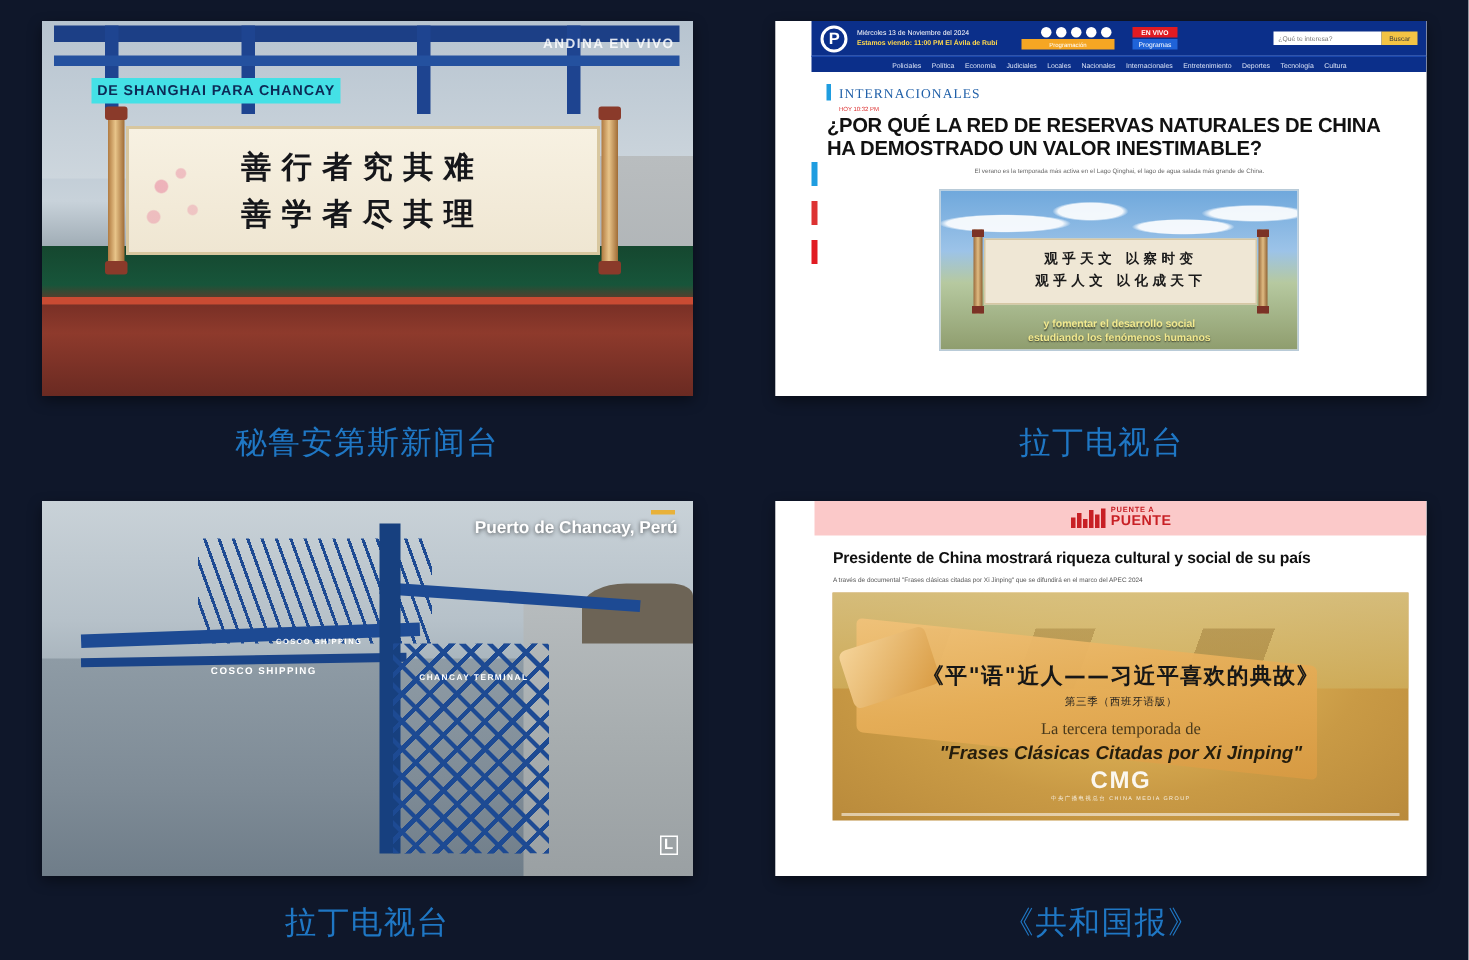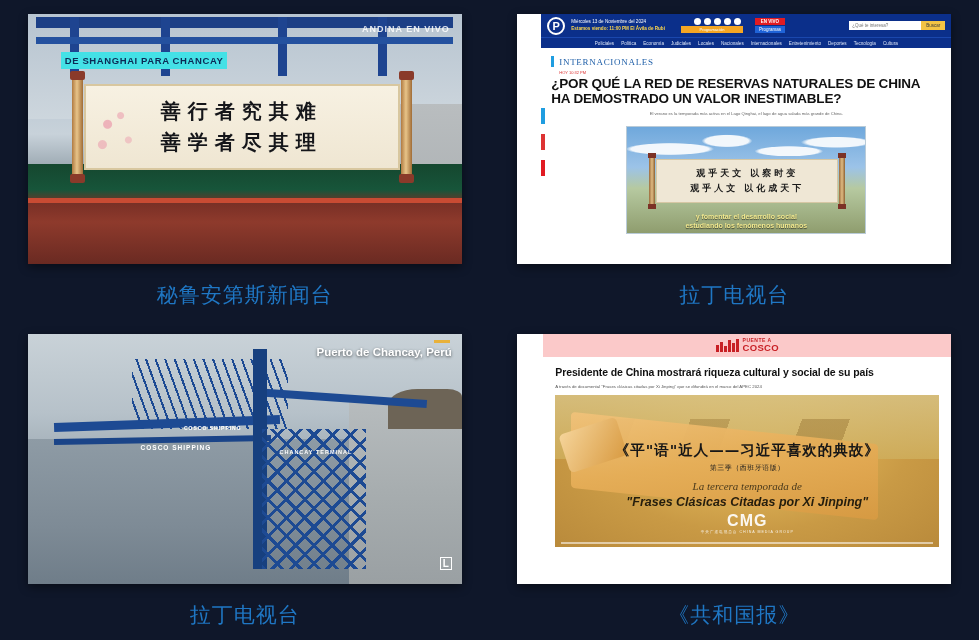--- a/index.html
+++ b/index.html
@@ -190,21 +190,21 @@
   .p4-scrollimg{position:absolute;left:4%;top:22%;width:80%;height:50%;
     background:linear-gradient(165deg,#f0c27a 0%, #e6ae58 45%, #d79a42 100%);
     transform:skewY(6deg); border-radius:4px; opacity:.95;}
   .p4-scrollend{position:absolute;left:2%;top:20%;width:60px;height:40px;
     background:linear-gradient(135deg,#f5d49a,#d99b42); border-radius:5px; transform:rotate(-18deg);}
   .p4-cn1{position:absolute;left:0;right:0;top:30%;text-align:center;font-family:"DejaVu Sans",serif;
     font-size:14.5px;font-weight:bold;color:#171717;letter-spacing:1px;}
   .p4-cn2{position:absolute;left:0;right:0;top:45%;text-align:center;font-family:"DejaVu Sans",serif;
     font-size:7px;color:#1d1d1d;letter-spacing:.5px;}
   .p4-es1{position:absolute;left:0;right:0;top:56%;text-align:center;font-family:"Liberation Serif",serif;
-    font-style:italic;font-size:11px;color:#4a3a1c;}
+    font-size:11px;color:#4a3a1c;}
   .p4-es2{position:absolute;left:0;right:0;top:66%;text-align:center;font-style:italic;
     font-size:12.5px;font-weight:bold;color:#241d0d;}
   .p4-cmg{position:absolute;left:0;right:0;bottom:13px;text-align:center;}
   .p4-cmg .big{color:#fff;font-size:16px;font-weight:bold;letter-spacing:1px;opacity:.92;}
   .p4-cmg .sm{color:#fff;font-size:3.6px;letter-spacing:1px;opacity:.85;}
   .p4-bar{position:absolute;left:6px;right:6px;bottom:3px;height:2px;background:rgba(255,255,255,.55);}
 </style>
 </head>
 <body>
 
@@ -353,21 +353,21 @@
               <div class="p4-logoicon">
                 <i style="height:7px"></i>
                   <i style="height:10px"></i>
                   <i style="height:6px"></i>
                 <i style="height:12px"></i>
                   <i style="height:9px"></i>
                   <i style="height:13px"></i>
               </div>
               <div class="p4-logotxt">
                 <div class="t1">PUENTE A</div>
-                <div class="t2">COSCO</div>
+                <div class="t2">PUENTE</div>
               </div>
             </div>
             <div class="p4-body">
               <div class="p4-title">Presidente de China mostrará riqueza cultural y social de su país</div>
               <div class="p4-dek">A través de documental "Frases clásicas citadas por Xi Jinping" que se difundirá en el marco del APEC 2024</div>
               <div class="p4-video">
                 <div class="p4-mtn"></div>
                 <div class="p4-scrollimg"></div>
                 <div class="p4-scrollend"></div>
                 <div class="p4-cn1">《平"语"近人——习近平喜欢的典故》</div>

